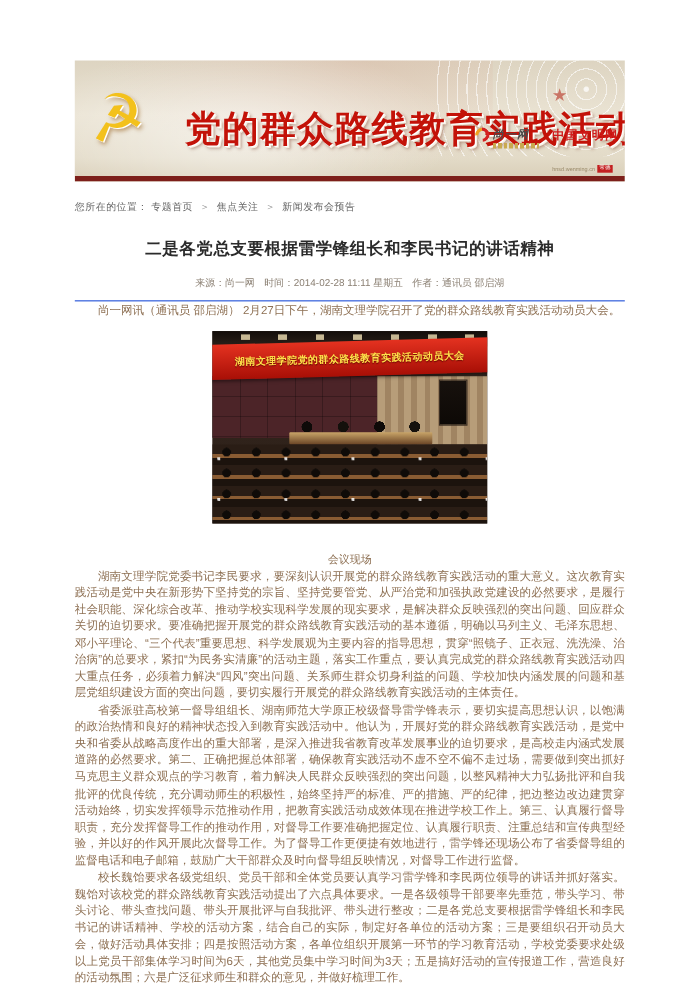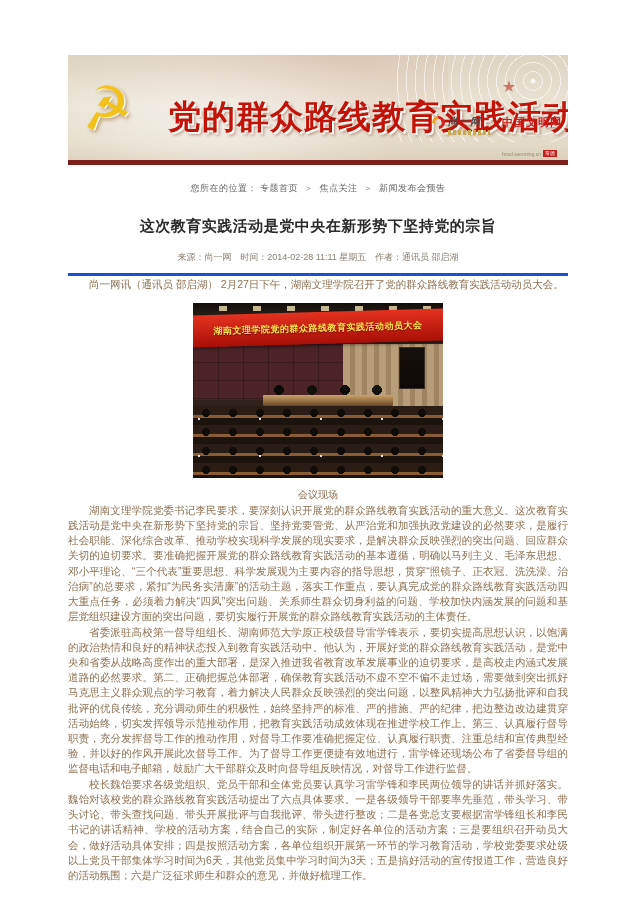--- a/index.html
+++ b/index.html
@@ -55,33 +55,33 @@
   .logo-sy-label { font-size:10px; font-weight:bold; color:#4a4a4a; font-style:italic; letter-spacing:1px; }
   .logo-sy-sub { margin-top:1px; width:42px; height:5px;
     background:repeating-linear-gradient(90deg,#c9a94f 0 3px,transparent 3px 5px); }
   .logo-wm { display:flex; flex-direction:column; cursor:pointer;gap:19px; }
   .logo-wm-label { font-size:11px; font-weight:bold; color:#d01a1a; letter-spacing:1px; }
   .logo-wm-row { display:flex; align-items:center; gap:2px; margin-top:1px; }
   .logo-wm-sub { font-size:5px; color:#9a8a6a; }
   .logo-wm-badge { font-size:5px; color:#fff; background:#c32020; padding:0 2px; line-height:7px; }
 
   
-  .breadcrumb { margin-top:17px; font-size:9px; color:#666; letter-spacing:.5px;text-align:center; }
+  .breadcrumb { margin-top:17px; font-size:9px; color:#666; letter-spacing:.5px; }
   .breadcrumb a { color:#666; text-decoration:none; cursor:pointer; }
   .crumb-sep { margin:0 3px; color:#888; }
 
   
   .article { margin-top:22px; }
   .article-title {
     text-align:center; font-size:15px; font-weight:bold; color:#2b2b2b;
     font-family:"Liberation Serif","DejaVu Serif",serif; letter-spacing:.5px;
   }
   .article-meta {
     margin-top:15px; text-align:center; font-size:9px; color:#8a7f72;
-    padding-bottom:9px; border-bottom:3px solid #1d4ed8;
+    padding-bottom:9px; border-bottom:1px solid #1d4ed8;
   }
   .article-meta span { margin:0 3px; }
 
   .para {
     margin-top:1px; font-size:10.5px; line-height:1.44; color:#8d6f52;
     text-indent:2em; text-align:justify;
   }
 
   
   .photo-wrap { margin-top:11px; text-align:center; }
@@ -134,21 +134,21 @@
       radial-gradient(circle 5px at 78px 7px,#0e0a08 97%,transparent),
       radial-gradient(circle 5px at 110px 7px,#15110d 97%,transparent);
   }
   .ph-audience {
     position:absolute; bottom:0; left:0; right:0; height:72px;
     background:
       radial-gradient(circle 4px at 13px 7px, #0f0b08 96%, transparent) 0 0/27px 19px,
       radial-gradient(circle 1.5px at 6px 13px, rgba(255,255,255,.85) 95%, transparent) 0 0/61px 37px,
       repeating-linear-gradient(180deg,#2a1d15 0 9px,#8a5c33 9px 12px,#1c130d 12px 19px);
   }
-  .photo-caption { margin-top:10px; font-size:10px; color:#8d6f52; }
+  .photo-caption { margin-top:26px; font-size:10px; color:#8d6f52; }
 </style>
 </head>
 <body>
 
 <div class="page">
 
   <div class="banner">
     <div class="banner-swirl"></div>
     <div class="banner-star-pattern"></div>
     <div class="banner-star">★</div>
@@ -176,21 +176,21 @@
   <div class="breadcrumb">
     <span>您所在的位置：</span>
     <a>专题首页</a>
     <span class="crumb-sep">＞</span>
     <a>焦点关注</a>
     <span class="crumb-sep">＞</span>
     <a>新闻发布会预告</a>
   </div>
 
   <div class="article">
-    <h1 class="article-title">这次教育实践活动是党中央在新形势下坚持党的宗旨</h1>
+    <h1 class="article-title">二是各党总支要根据雷学锋组长和李民书记的讲话精神</h1>
     <div class="article-meta">
       <span>来源：尚一网</span>
       <span>时间：2014-02-28 11:11 星期五</span>
       <span>作者：通讯员 邵启湖</span>
     </div>
 
     <p class="para">尚一网讯（通讯员 邵启湖） 2月27日下午，湖南文理学院召开了党的群众路线教育实践活动动员大会。</p>
 
     <div class="photo-wrap">
       <div class="photo">

